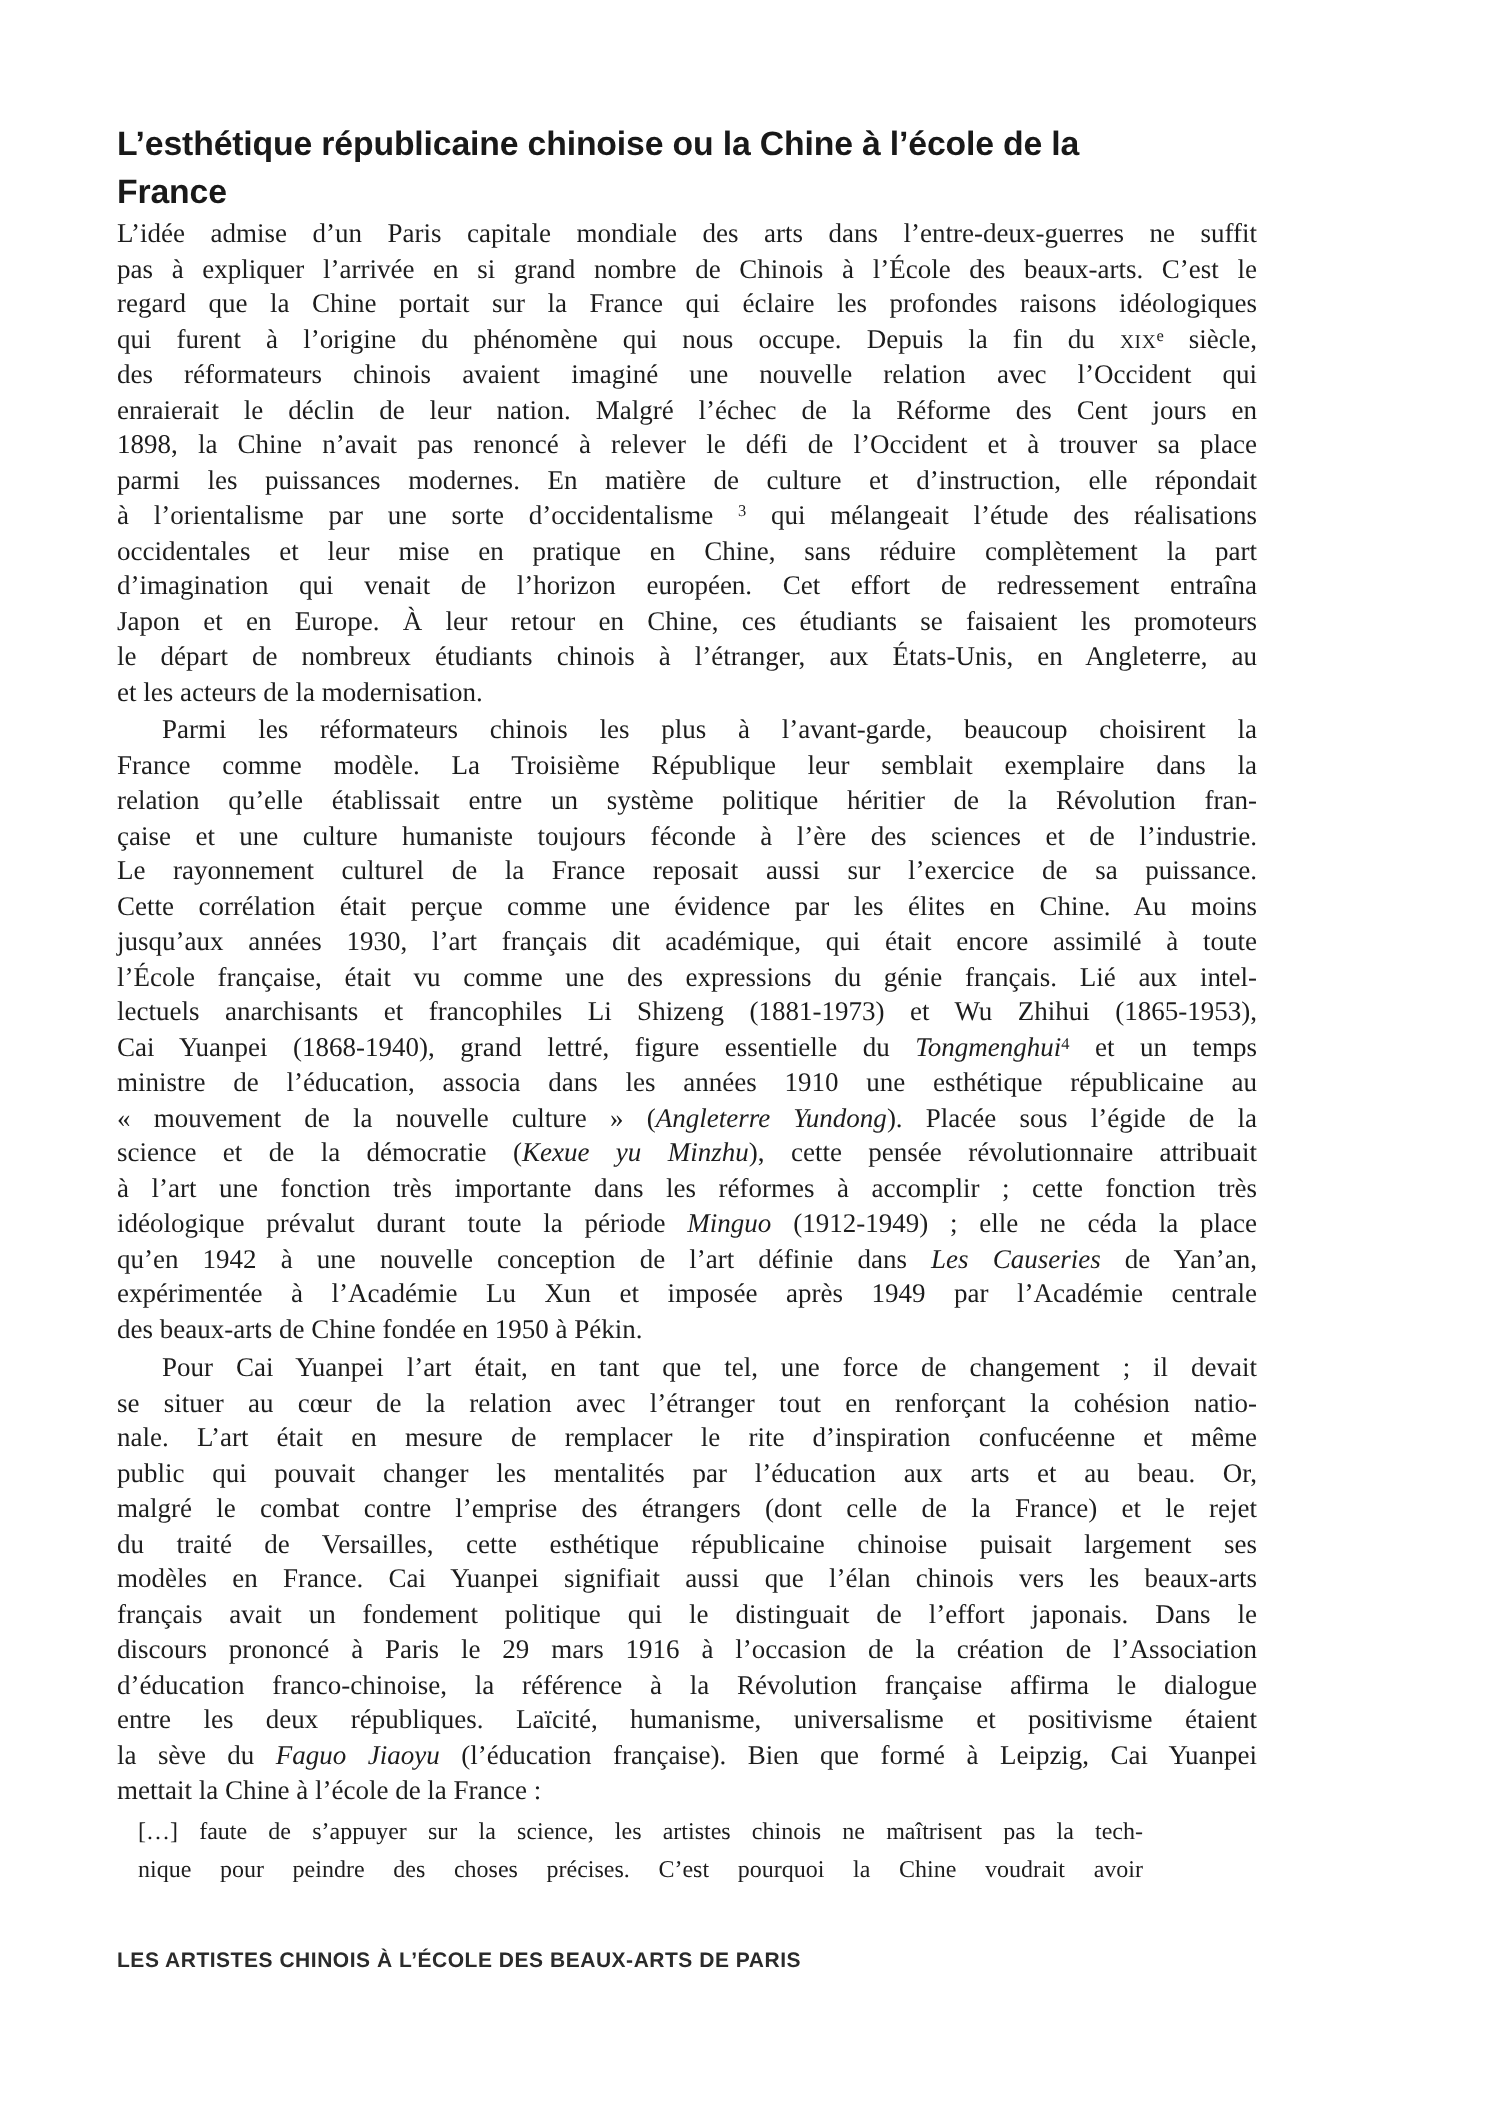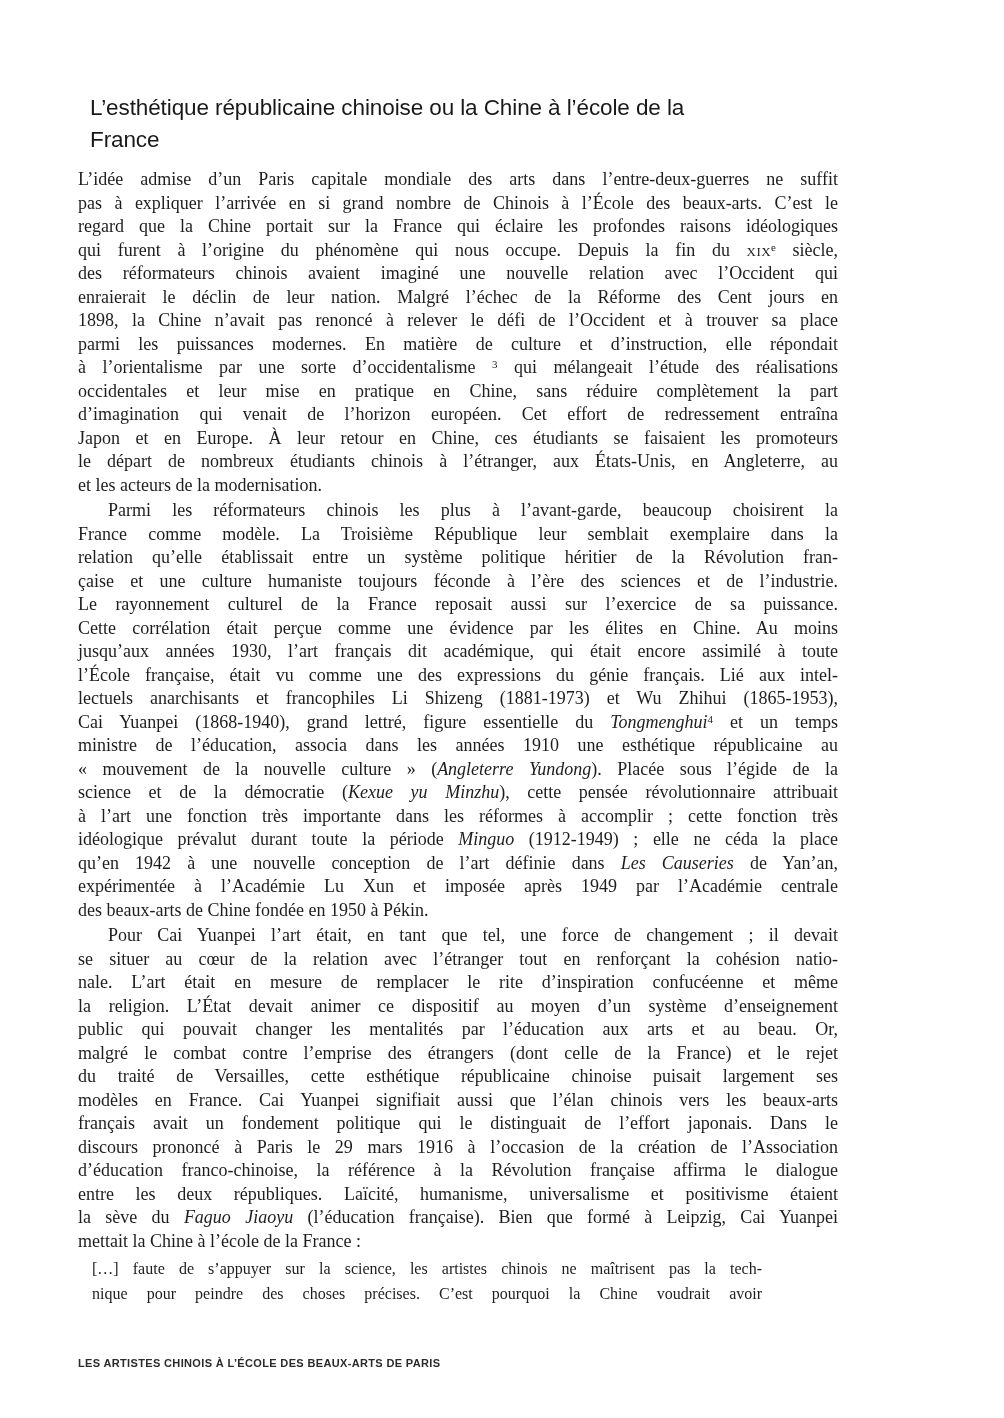--- a/index.html
+++ b/index.html
@@ -14,26 +14,26 @@
     margin: 0 auto;
   }
   .content {
     position: absolute;
     left: 78px;
     top: 80px;
     width: 760px;
   }
   .title {
     font-family: "Liberation Sans", "DejaVu Sans", sans-serif;
-    font-weight: 400;
+    font-weight: 700;
     font-size: 22.5px;
     line-height: 32px;
     letter-spacing: -0.1px;
     color: #191919;
-    margin: 12px;
+    margin: 0;
   }
   .body-text {
     font-size: 18px;
     line-height: 23.5px;
     color: #1d1d1d;
   }
   .para { margin: 0 0 2px 0; }
   .line {
     text-align: justify;
     text-align-last: justify;
@@ -50,23 +50,23 @@
   }
   .sc { font-variant: small-caps; letter-spacing: 0.4px; }
   .quote {
     margin: 3px 76px 0 14px;
     font-size: 16px;
     line-height: 25px;
   }
   .footer {
     position: absolute;
     left: 78px;
-    top: 1357px;
+    top: 1298px;
     font-family: "Liberation Sans", "DejaVu Sans", sans-serif;
-    font-size: 11px;
+    font-size: 14px;
     font-weight: 600;
     letter-spacing: 0.35px;
     color: #2b2b2b;
   }
 </style>
 </head>
 <body>
 
 <div class="page">
   <div class="content">
@@ -108,21 +108,20 @@
           <div class="line">à l’art une fonction très importante dans les réformes à accomplir ; cette fonction très</div>
           <div class="line">idéologique prévalut durant toute la période <i>Minguo</i> (1912-1949) ; elle ne céda la place</div>
           <div class="line">qu’en 1942 à une nouvelle conception de l’art définie dans <i>Les Causeries</i> de Yan’an,</div>
           <div class="line">expérimentée à l’Académie Lu Xun et imposée après 1949 par l’Académie centrale</div>
           <div class="line no-just">des beaux-arts de Chine fondée en 1950 à Pékin.</div>
         </div>
         <div class="para">
           <div class="line indent">Pour Cai Yuanpei l’art était, en tant que tel, une force de changement ; il devait</div>
           <div class="line">se situer au cœur de la relation avec l’étranger tout en renforçant la cohésion natio-</div>
           <div class="line">nale. L’art était en mesure de remplacer le rite d’inspiration confucéenne et même</div>
-          <div class="line">la religion. L’État devait animer ce dispositif au moyen d’un système d’enseignement</div>
           <div class="line">public qui pouvait changer les mentalités par l’éducation aux arts et au beau. Or,</div>
           <div class="line">malgré le combat contre l’emprise des étrangers (dont celle de la France) et le rejet</div>
           <div class="line">du traité de Versailles, cette esthétique républicaine chinoise puisait largement ses</div>
           <div class="line">modèles en France. Cai Yuanpei signifiait aussi que l’élan chinois vers les beaux-arts</div>
           <div class="line">français avait un fondement politique qui le distinguait de l’effort japonais. Dans le</div>
           <div class="line">discours prononcé à Paris le 29 mars 1916 à l’occasion de la création de l’Association</div>
           <div class="line">d’éducation franco-chinoise, la référence à la Révolution française affirma le dialogue</div>
           <div class="line">entre les deux républiques. Laïcité, humanisme, universalisme et positivisme étaient</div>
           <div class="line">la sève du <i>Faguo Jiaoyu</i> (l’éducation française). Bien que formé à Leipzig, Cai Yuanpei</div>
           <div class="line no-just">mettait la Chine à l’école de la France :</div>

